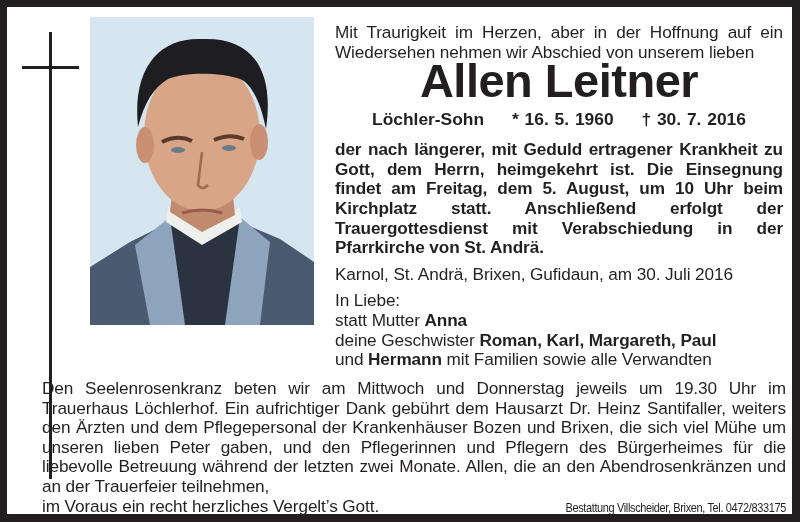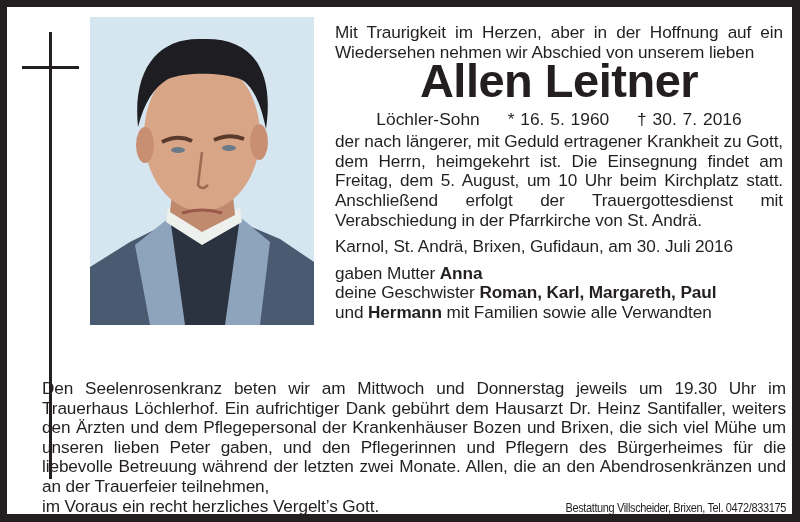--- a/index.html
+++ b/index.html
@@ -31,25 +31,25 @@
     .right { position: absolute; left: 328px; top: 16px; width: 448px; }
     .p {
       font-size: 17.2px; line-height: 19.6px; text-align: justify; letter-spacing: -0.1px;
     }
     .intro { text-align-last: left; }
     .name {
       text-align: center; font-weight: bold; font-size: 47px; line-height: 50px;
       letter-spacing: -0.5px; margin-top: -6px;
     }
     .dates {
-      text-align: center; font-weight: normal; font-size: 17.4px; line-height: 22px;
+      text-align: center; font-weight: bold; font-size: 17.4px; line-height: 22px;
       margin-top: 2px; word-spacing: 1px;
     }
     .dates span { margin: 0 11px; }
-    .body1 { margin-top: 2px; text-align-last: left; }
+    .body1 { margin-top: 10px; text-align-last: left; font-weight: bold; }
     .place { margin-top: 7px; }
     .love { margin-top: 7px; }
     .p b { font-weight: bold; margin-top: 8px; }
 
     .bottom {
       position: absolute; left: 35px; top: 372px; width: 744px;
       font-size: 17.2px; line-height: 19.6px; text-align: justify; letter-spacing: -0.1px;
     }
     .bottom .last { display: flex; justify-content: space-between; align-items: baseline; }
     .funeral-home {
@@ -103,21 +103,22 @@
     <p class="p intro">Mit Traurigkeit im Herzen, aber in der Hoffnung auf ein Wiedersehen nehmen wir Abschied von unserem lieben</p>
     <div class="name">Allen Leitner</div>
     <div class="dates">
       <span>Löchler-Sohn</span>
       <span>* 16. 5. 1960</span>
       <span>† 30. 7. 2016</span>
     </div>
     <p class="p body1">der nach längerer, mit Geduld ertragener Krankheit zu Gott, dem Herrn, heimgekehrt ist. Die Einsegnung findet am Freitag, dem 5. August, um 10 Uhr beim Kirchplatz statt. Anschließend erfolgt der Trauergottesdienst mit Verabschiedung in der Pfarrkirche von St. Andrä.</p>
     <p class="p place">Karnol, St. Andrä, Brixen, Gufidaun, am 30. Juli 2016</p>
     <div class="p love">
-      <div><span>gaben Mutter </span><b>Anna</b></div>
+      <div>In Liebe:</div>
+      <div><span>statt Mutter </span><b>Anna</b></div>
       <div><span>deine Geschwister </span><b>Roman, Karl, Margareth, Paul</b></div>
       <div><span>und </span><b>Hermann</b><span> mit Familien sowie alle Verwandten</span></div>
     </div>
   </div>
 
   <div class="bottom">
     <p>Den Seelenrosenkranz beten wir am Mittwoch und Donnerstag jeweils um 19.30 Uhr im Trauerhaus Löchlerhof. Ein aufrichtiger Dank gebührt dem Hausarzt Dr. Heinz Santifaller, weiters den Ärzten und dem Pflegepersonal der Krankenhäuser Bozen und Brixen, die sich viel Mühe um unseren lieben Peter gaben, und den Pflegerinnen und Pflegern des Bürgerheimes für die liebevolle Betreuung während der letzten zwei Monate. Allen, die an den Abendrosenkränzen und an der Trauerfeier teilnehmen,</p>
     <div class="last">
       <span>im Voraus ein recht herzliches Vergelt’s Gott.</span>
       <span class="funeral-home">Bestattung Villscheider, Brixen, Tel. 0472/833175</span>

